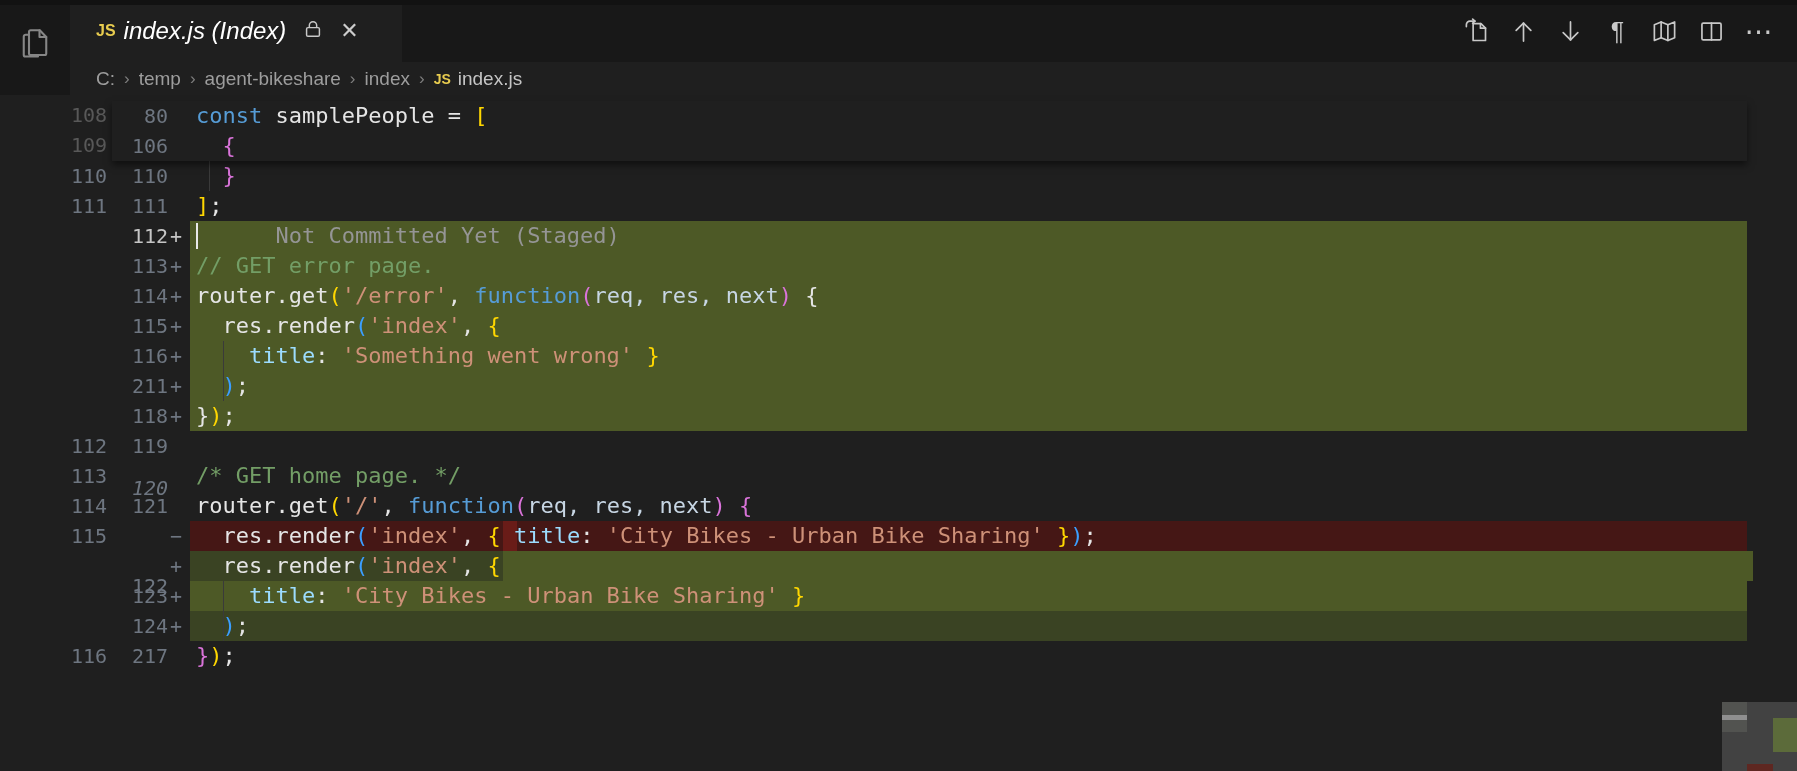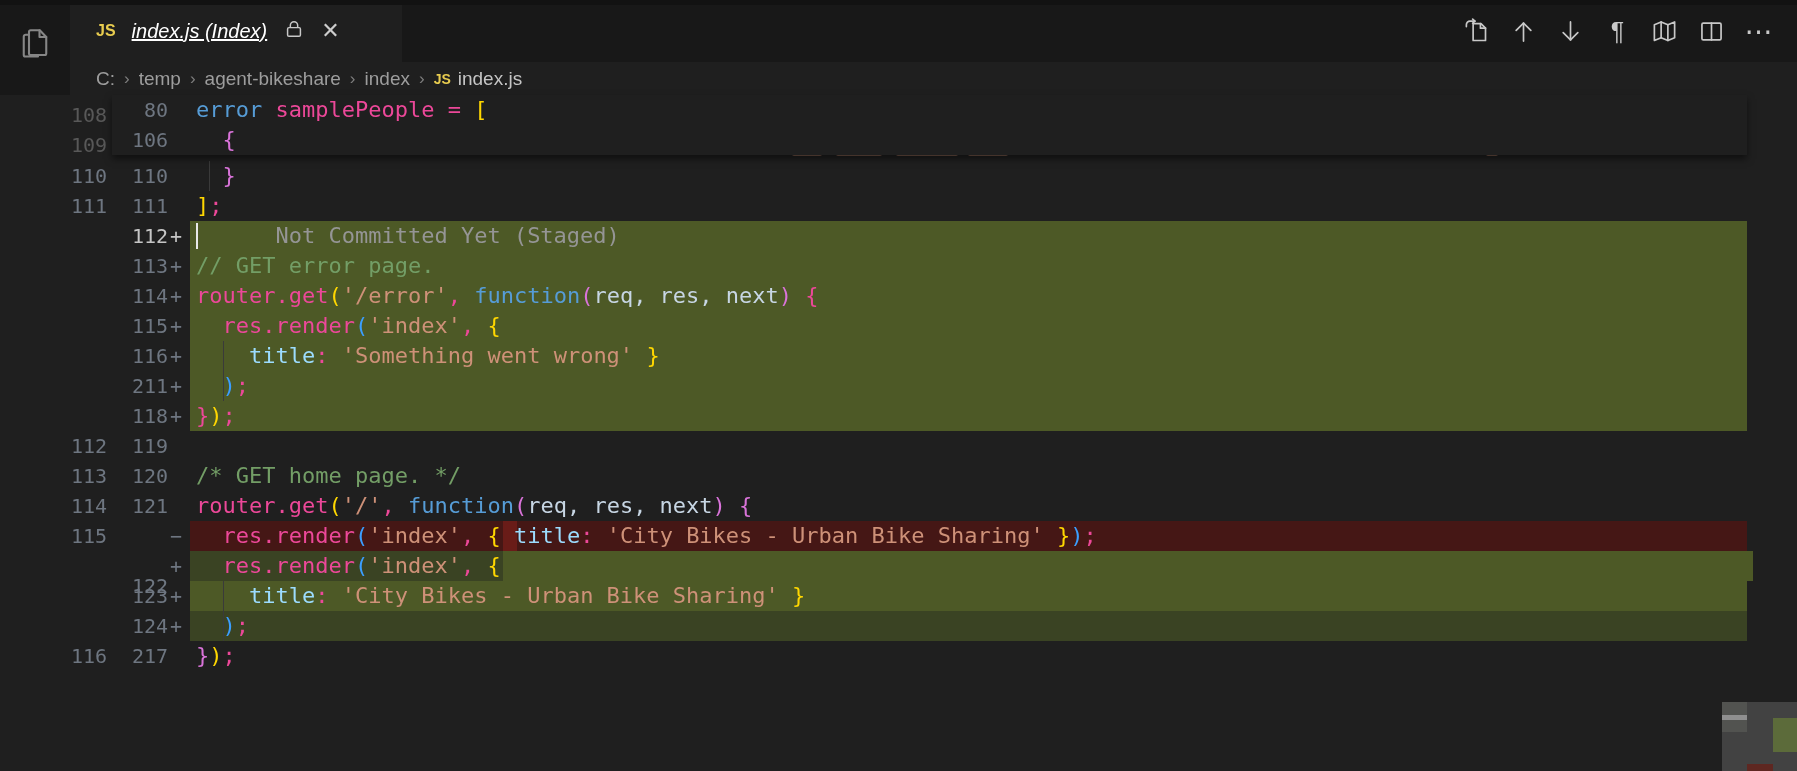--- a/index.html
+++ b/index.html
@@ -9,21 +9,21 @@
   
   #activitybar{position:absolute;left:0;top:0;width:70px;height:771px;background:#181818;}
   .ab-icon{position:absolute;left:16px;width:38px;height:38px;color:#868686;display:flex;align-items:center;justify-content:center;}
   .ab-icon svg{width:36px;height:36px;stroke:currentColor;fill:none;stroke-width:1.4;stroke-linecap:round;stroke-linejoin:round;}
   .badge{position:absolute;left:36px;top:303px;width:27px;height:27px;border-radius:50%;
          color:#fff;font-size:15px;font-weight:bold;display:flex;align-items:center;justify-content:center;}
   
   #tabbar{position:absolute;left:70px;top:0;width:1727px;height:62px;background:#181818;}
   #tab{position:absolute;left:0;top:0;width:332px;height:62px;background:#1f1f1f;display:flex;align-items:center;padding-left:26px;box-sizing:border-box;}
   .js-badge{color:#e8cc4f;font-weight:bold;font-size:16px;font-family:"Liberation Sans",sans-serif;letter-spacing:0px;}
-  #tab-title{color:#ffffff;font-style:italic;font-size:20px;margin-left:16px;white-space:nowrap;text-decoration:underline;}
+  #tab-title{color:#ffffff;font-style:italic;font-size:24px;margin-left:8px;white-space:nowrap;}
   .tab-lock{margin-left:16px;color:#c8c8c8;}
   .tab-lock svg{width:22px;height:22px;stroke:currentColor;fill:none;stroke-width:1.6;}
   .tab-close{margin-left:16px;color:#cccccc;font-size:22px;line-height:22px;}
   #toolbar{position:absolute;left:1383px;top:0;height:62px;display:flex;align-items:center;}
   .tb-icon{width:47px;height:40px;display:flex;align-items:center;justify-content:center;color:#c8c8c8;font-size:25px;}
   .tb-icon svg{width:27px;height:27px;stroke:currentColor;fill:none;stroke-width:1.5;stroke-linecap:round;stroke-linejoin:round;}
   
   #breadcrumb{position:absolute;left:70px;top:62px;width:1727px;height:33px;background:#1f1f1f;
               display:flex;align-items:center;padding-left:26px;box-sizing:border-box;color:#9d9d9d;font-size:19px;}
   .bc-sep{margin:0 9px;color:#7e7e7e;font-size:17px;}
@@ -35,25 +35,25 @@
   .band{position:absolute;left:190px;width:1557px;height:30px;z-index:0;}
   .emband{position:absolute;height:30px;z-index:1;}
   .gl{position:absolute;left:68px;width:39px;text-align:right;font-size:20px;line-height:30px;color:#6e7681;z-index:2;}
   .gr{position:absolute;left:106px;width:62px;text-align:right;font-size:20px;line-height:30px;color:#6e7681;z-index:2;}
   .gs{position:absolute;left:170px;width:20px;font-size:20px;line-height:30px;color:#6e7681;z-index:2;}
   .bright{color:#c6c6c6;}
   .dim{color:#585858;}
   .crow{position:absolute;left:196px;font-size:22px;line-height:30px;white-space:pre;z-index:3;}
   .guide{position:absolute;width:1px;height:30px;background:#3a3a3a;z-index:2;}
   .cursor{position:absolute;width:2px;height:26px;background:#e8e8e8;z-index:4;}
-  .tk-kw{color:#569cd6}.tk-fg{color:#ec4899}.tk-y{color:#ffd700}.tk-p{color:#d973d9}
+  .tk-kw{color:#569cd6}.tk-fg{color:#e5e5e5}.tk-y{color:#ffd700}.tk-p{color:#d973d9}
   .tk-b{color:#3b9eff}.tk-str{color:#ce9178}.tk-cm{color:#739e66}.tk-pa{color:#c7d6e4}
   .tk-pr{color:#9cdcfe}.tk-blame{color:#959595}
   
-  #sticky{position:absolute;left:112px;top:0;width:1635px;height:60px;background:#1f1f1f;
+  #sticky{position:absolute;left:112px;top:6px;width:1635px;height:60px;background:#1f1f1f;
           box-shadow:0 4px 7px rgba(0,0,0,.5);z-index:6;}
   .srow{position:absolute;left:0;width:100%;height:30px;}
   .snum{position:absolute;left:0;width:56px;text-align:right;font-size:20px;line-height:30px;color:#6e7681;}
   .scode{position:absolute;left:84px;font-size:22px;line-height:30px;white-space:pre;}
   
   .frag{position:absolute;background:rgba(206,145,120,.5);border-radius:2px;z-index:5;}
   
   .mm{position:absolute;z-index:7;}
 </style>
 </head>
@@ -212,21 +212,21 @@
       <div class="guide" style="top: 276px; left: 222.68px;"></div>
       <div class="crow" style="top: 276px;"><span class="tk-fg">  </span><span class="tk-b">)</span><span class="tk-fg">;</span></div>
       <div class="band" style="top: 306px; background: rgb(77, 89, 38);"></div>
       <div class="gr" style="top: 306px;">118</div>
       <div class="gs" style="top: 306px;">+</div>
       <div class="crow" style="top: 306px;"><span class="tk-fg">}</span><span class="tk-y">)</span><span class="tk-fg">;</span></div>
       <div class="gl" style="top: 336px;">112</div>
       <div class="gr" style="top: 336px;">119</div>
       <div class="crow" style="top: 336px;"></div>
       <div class="gl" style="top: 366px;">113</div>
-      <div class="gr" style="top: 366px;">120</div>
+      <div class="gr" style="top: 378px; font-style: italic;">120</div>
       <div class="crow" style="top: 366px;"><span class="tk-cm">/* GET home page. */</span></div>
       <div class="gl" style="top: 396px;">114</div>
       <div class="gr" style="top: 396px;">121</div>
       <div class="crow" style="top: 396px;"><span class="tk-fg">router.get</span><span class="tk-y">(</span><span class="tk-str">'/'</span><span class="tk-fg">, </span><span class="tk-kw">function</span><span class="tk-p">(</span><span class="tk-pa">req, res, next</span><span class="tk-p">)</span><span class="tk-fg"> </span><span class="tk-p">{</span></div>
       <div class="band" style="top: 426px; background: rgb(69, 23, 21);"></div>
       <div class="emband" style="top: 426px; left: 502.82px; width: 14.674px; background: rgb(105, 28, 24);"></div>
       <div class="gl" style="top: 426px;">115</div>
       <div class="gs" style="top: 426px;">−</div>
       <div class="crow" style="top: 426px;"><span class="tk-fg">  res.render</span><span class="tk-b">(</span><span class="tk-str">'index'</span><span class="tk-fg">, </span><span class="tk-y">{</span><span class="tk-fg"> </span><span class="tk-pr">title</span><span class="tk-fg">: </span><span class="tk-str">'City Bikes - Urban Bike Sharing'</span><span class="tk-fg"> </span><span class="tk-y">}</span><span class="tk-b">)</span><span class="tk-fg">;</span></div>
       <div class="band" style="top: 456px; background: rgb(58, 67, 35);"></div>
@@ -245,21 +245,21 @@
       <div class="guide" style="top: 516px; left: 222.68px;"></div>
       <div class="crow" style="top: 516px;"><span class="tk-fg">  </span><span class="tk-b">)</span><span class="tk-fg">;</span></div>
       <div class="gl" style="top: 546px;">116</div>
       <div class="gr" style="top: 546px;">217</div>
       <div class="crow" style="top: 546px;"><span class="tk-p">}</span><span class="tk-y">)</span><span class="tk-fg">;</span></div>
     </div>
 
   <div id="sticky">
       <div class="srow" style="top: 0px;">
         <div class="snum">80</div>
-        <div class="scode"><span class="tk-kw">error</span><span class="tk-fg"> </span><span class="tk-fg">samplePeople</span><span class="tk-fg"> = </span><span class="tk-y">[</span></div>
+        <div class="scode"><span class="tk-kw">const</span><span class="tk-fg"> </span><span class="tk-fg">samplePeople</span><span class="tk-fg"> = </span><span class="tk-y">[</span></div>
       </div>
       <div class="srow" style="top: 30px;">
         <div class="snum">106</div>
         <div class="scode"><span class="tk-fg">  </span><span class="tk-p">{</span></div>
       </div>
     </div>
 
   <div class="frag" style="left:792px;top:56px;width:30px;height:5px;"></div>
   <div class="frag" style="left:836px;top:56px;width:46px;height:5px;"></div>
   <div class="frag" style="left:896px;top:56px;width:62px;height:5px;"></div>

